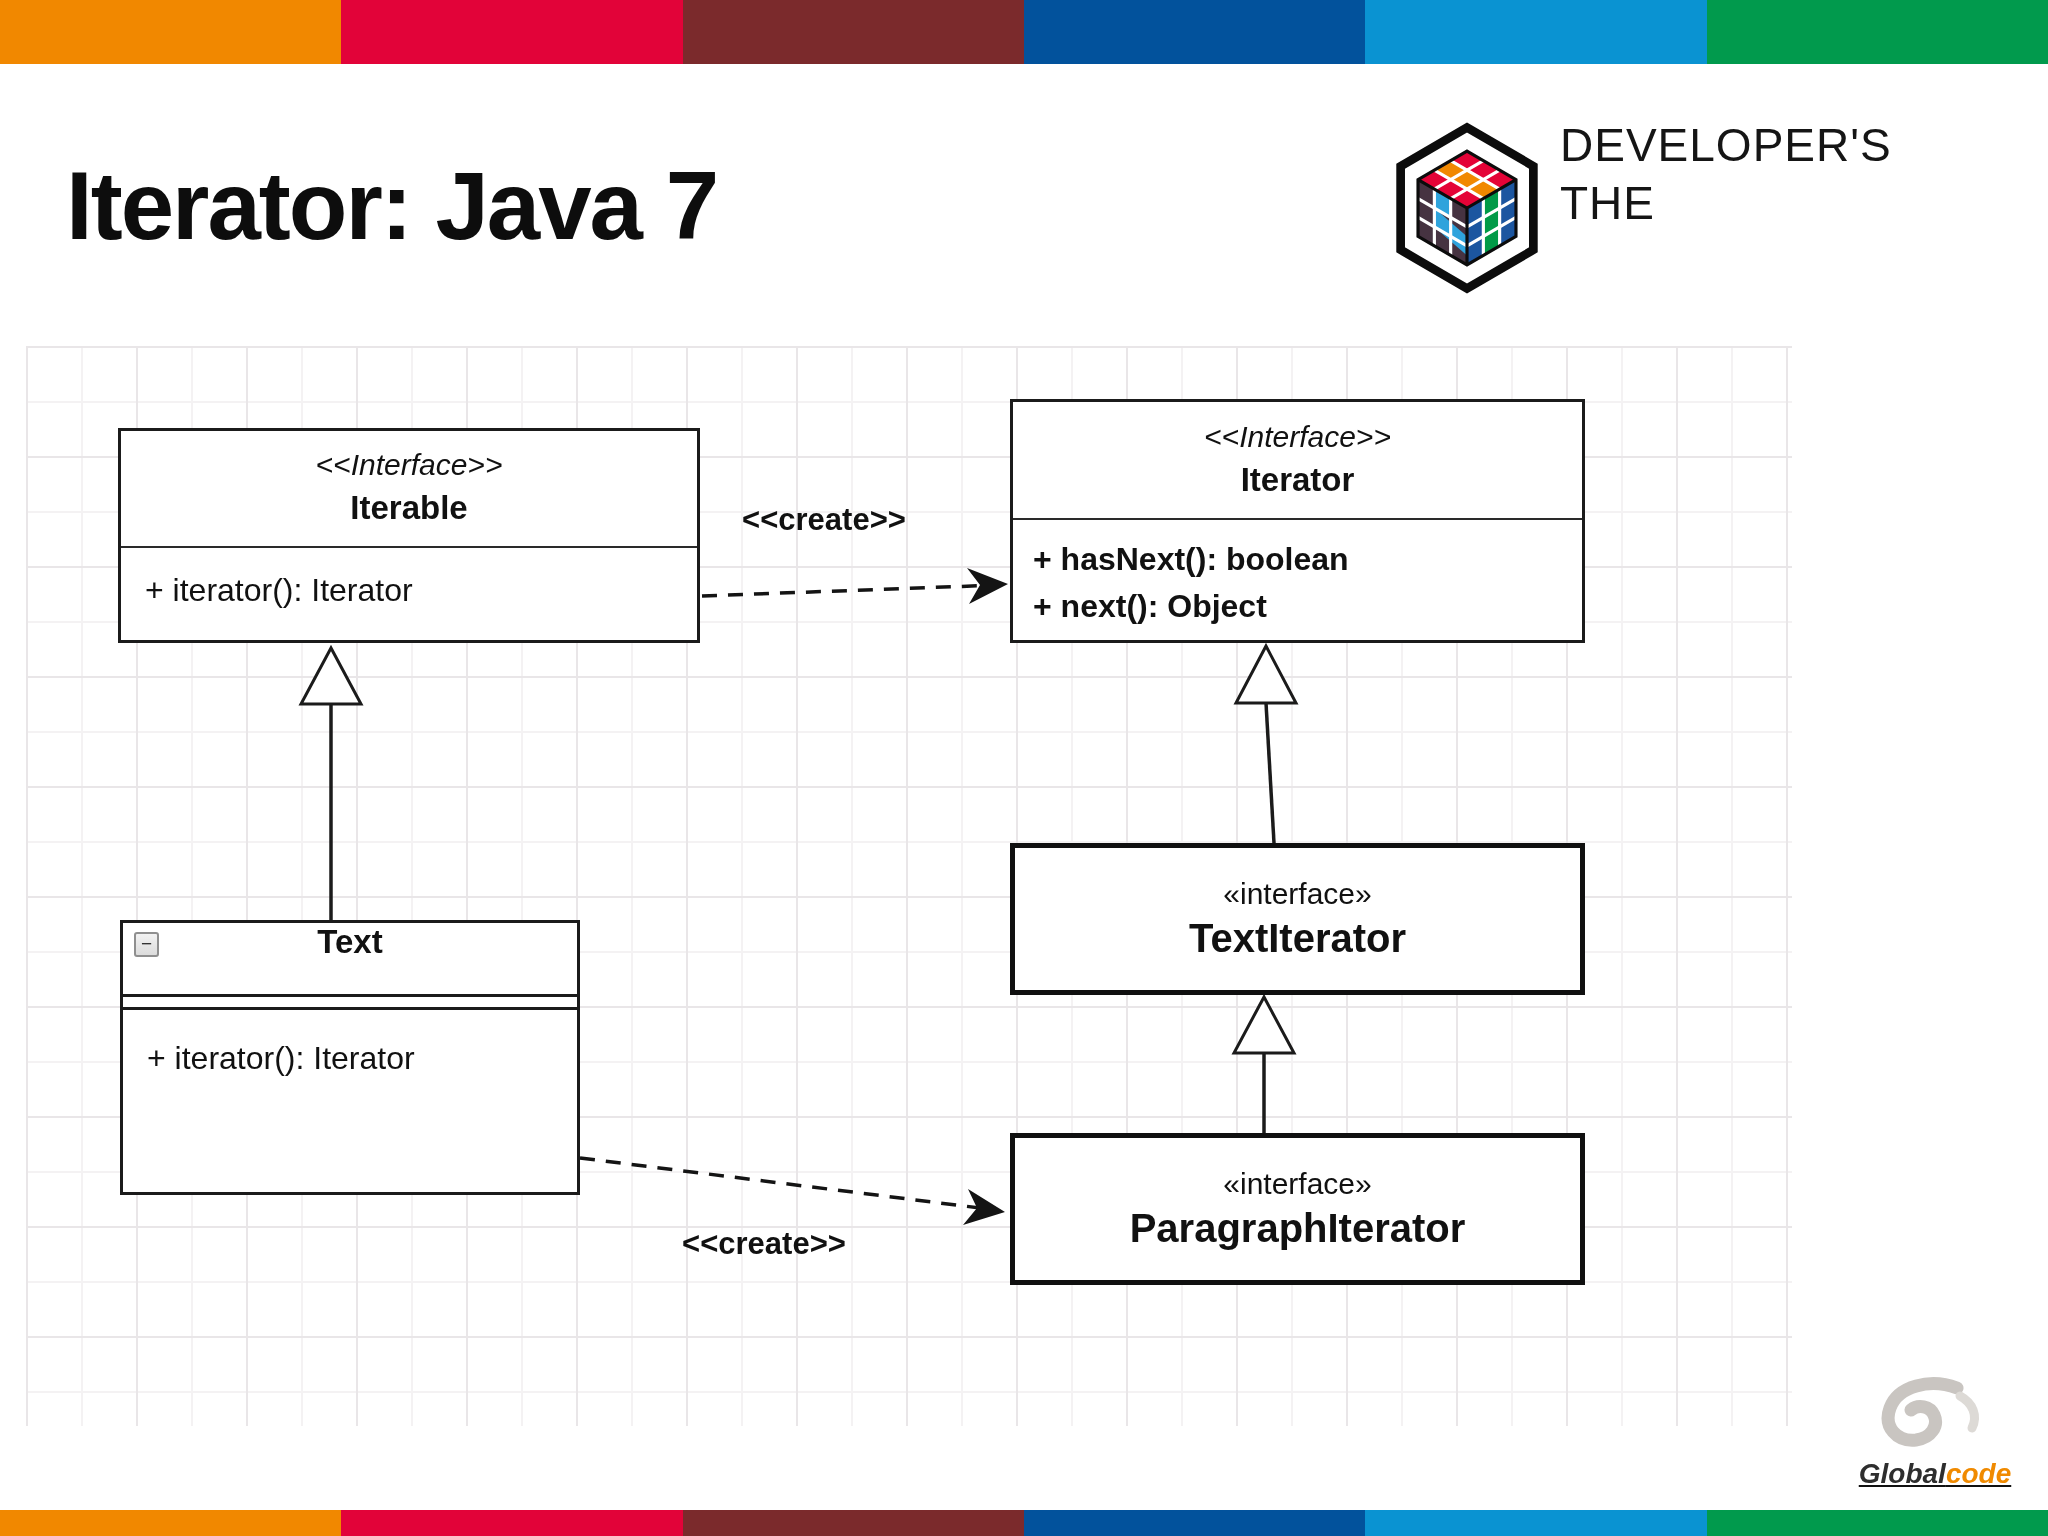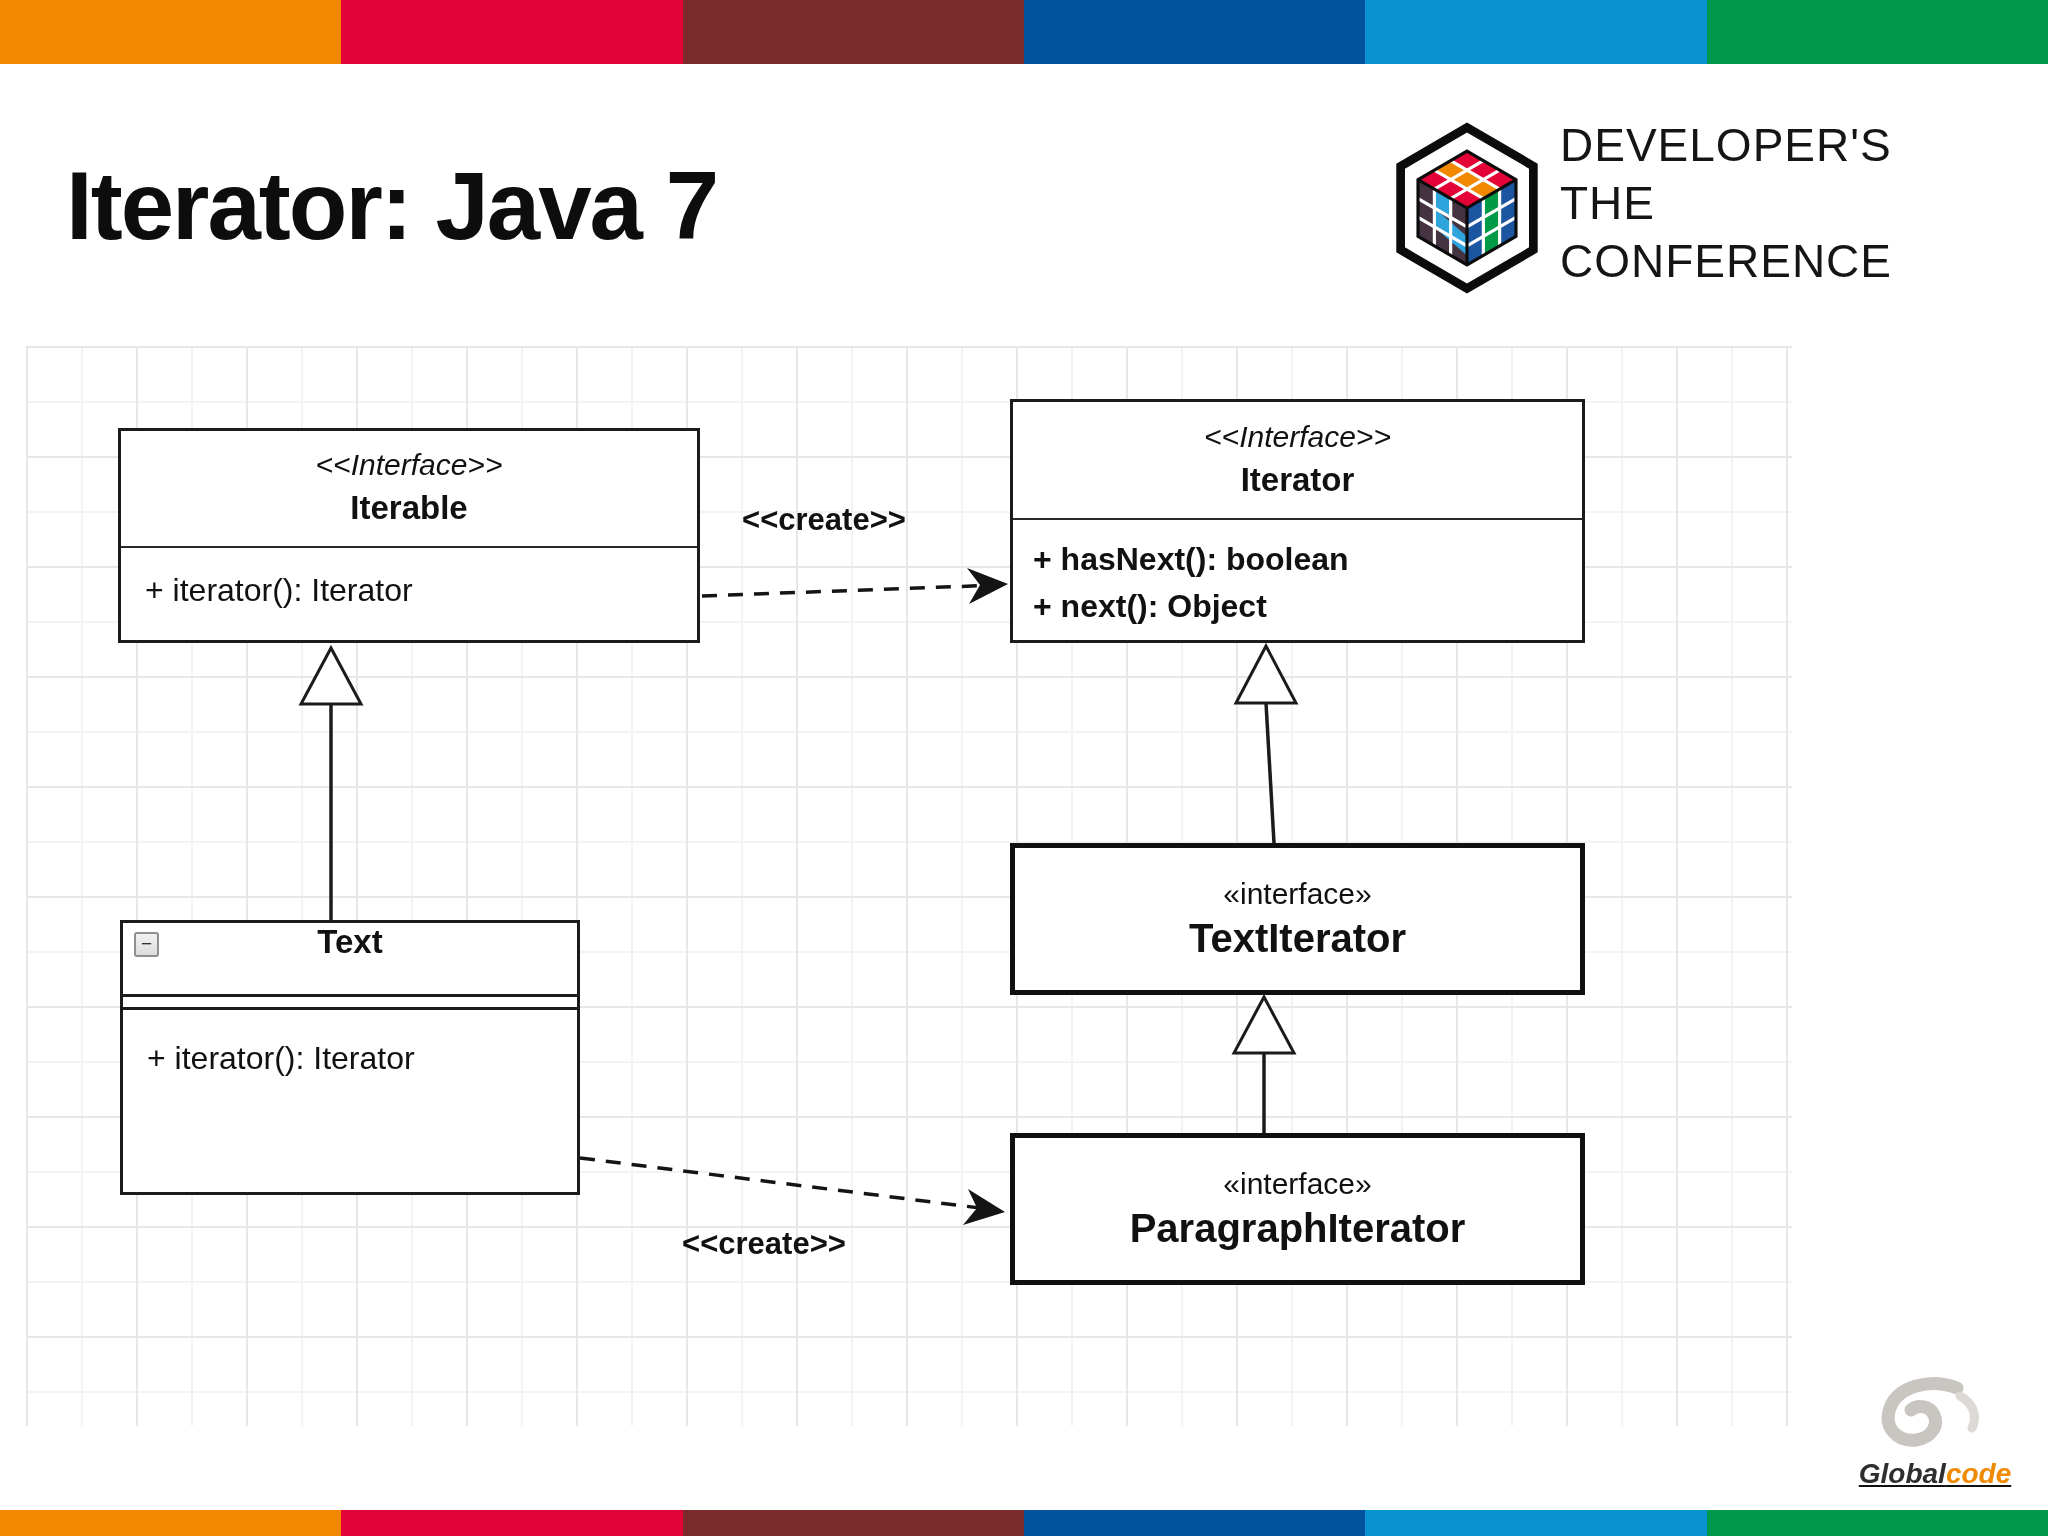--- a/index.html
+++ b/index.html
@@ -109,21 +109,20 @@
       <path d="M100,134 L162,98 M100,158 L162,122"></path>
       <path d="M58.7,86 L58.7,158 M79.3,98 L79.3,170"></path>
       <path d="M38,98 L100,134 M38,122 L100,158"></path>
     </g>
     <polygon points="100,38 162,74 162,146 100,182 38,146 38,74" fill="none" stroke="#0c0c0c" stroke-width="4"></polygon>
     <path d="M38,74 L100,110 L162,74 M100,110 L100,182" fill="none" stroke="#0c0c0c" stroke-width="4"></path>
   </svg>
   <div class="abs" id="tdc-text">
     <div>DEVELOPER'S</div>
     <div>THE</div>
-    <div>CONFERENCE</div>
   </div>
 
   <div class="abs" id="grid"></div>
 
   <svg class="abs" id="connectors">
 
     <g>
       <line x1="331" y1="704" x2="331" y2="920" stroke="#1b1b1b" stroke-width="3.5"></line>
       <polygon points="331,648 301,704 361,704" fill="#ffffff" stroke="#1b1b1b" stroke-width="3"></polygon>
     </g>

